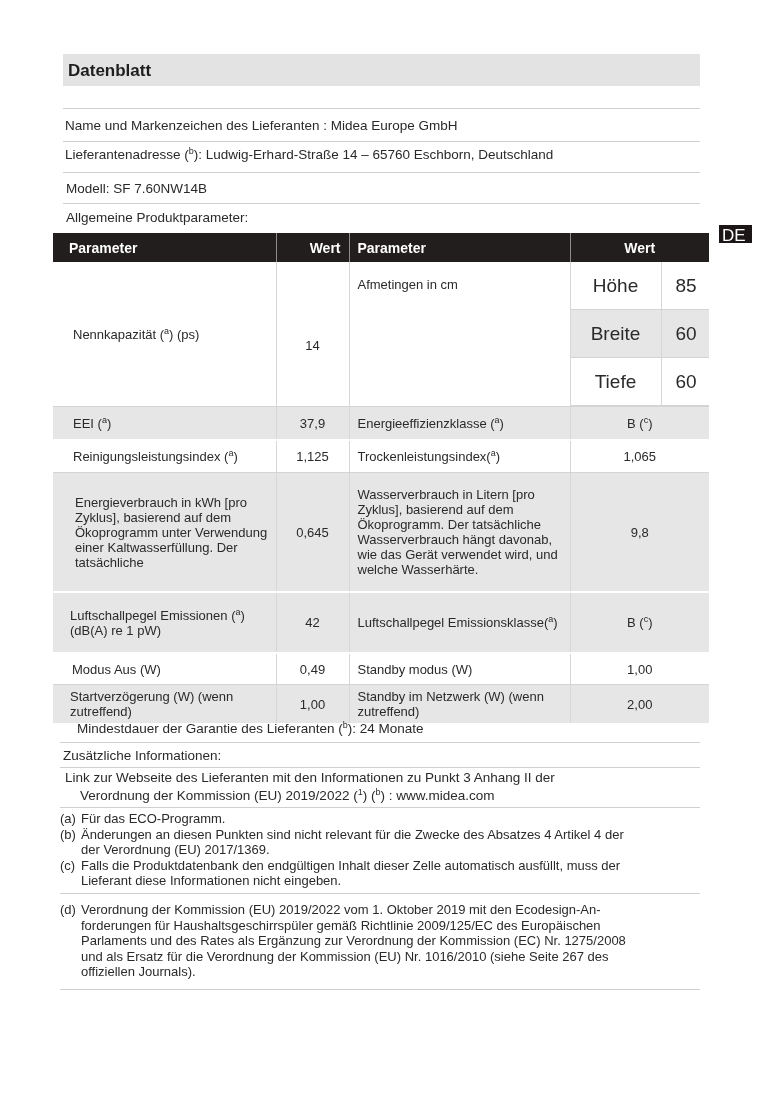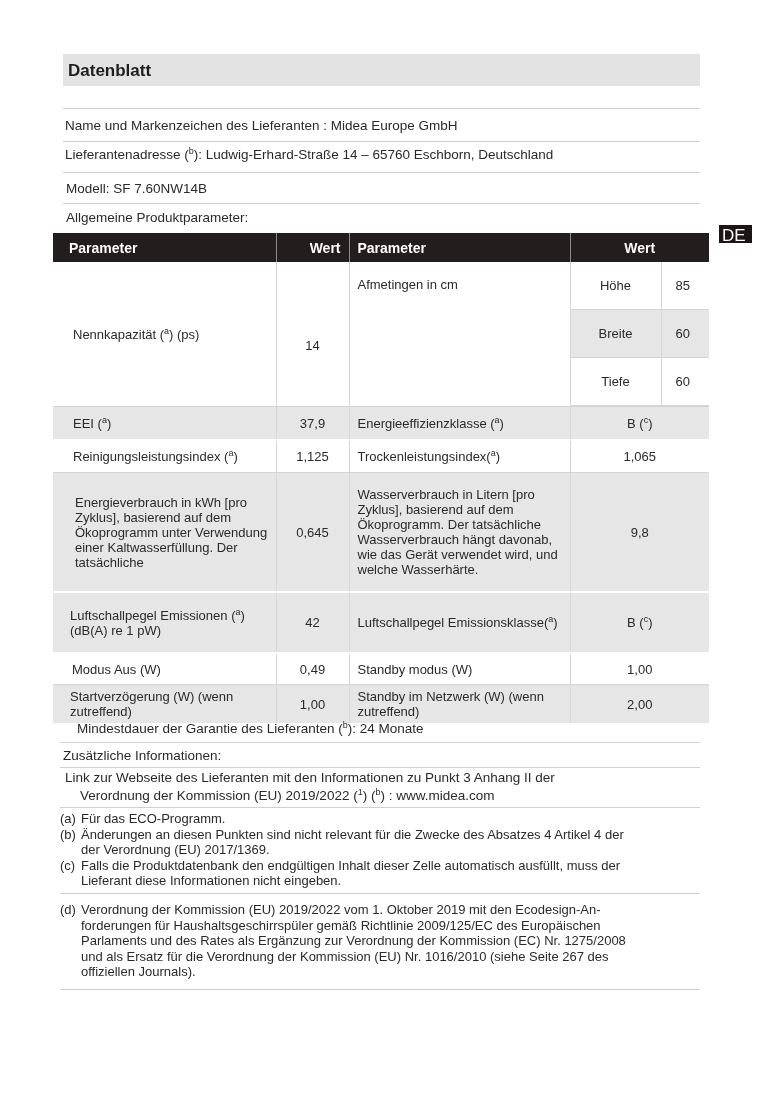--- a/index.html
+++ b/index.html
@@ -15,21 +15,21 @@
   table.spec{position:absolute;left:53px;top:233px;width:656px;border-collapse:collapse;table-layout:fixed;font-size:13px;}
   table.spec th{background:#231e1e;color:#fff;font-weight:bold;font-size:14px;height:29px;padding:0 8px;text-align:left;border-right:1px solid #8d8d8d;margin-top:26px;}
   table.spec th.c{text-align:center;}
   table.spec th.r{text-align:right;}
   table.spec td{padding:0 8px;border-right:1px solid #d7d7d7;border-bottom:2px solid #fff;vertical-align:middle;line-height:15px;}
   table.spec td:last-child, table.spec th:last-child{border-right:none;}
   tr.g td{background:#e6e6e6;}
   tr.w td{background:#fff;border-bottom:1px solid #d4d4d4;}
   td.num{text-align:center;}
   .dims{width:100%;border-collapse:collapse;}
-  .dims td{height:47px;padding:0;border-bottom:1px solid #fff;font-size:13px;margin-left:11px;}
+  .dims td{height:47px;padding:0;border-bottom:1px solid #fff;font-size:19px;margin-left:11px;}
   .dims td.k{width:74px;text-align:center;border-right:1px solid #d7d7d7;}
   .dims td.v{padding-left:14px;}
   .dims tr.alt td{background:#e6e6e6;}
   .foot{position:absolute;left:60px;font-size:13px;color:#2a2a2a;line-height:15.5px;}
   .foot .lbl{display:inline-block;width:21px;}
   .foot .ind{padding-left:21px;}
 </style>
 </head>
 <body>
 

